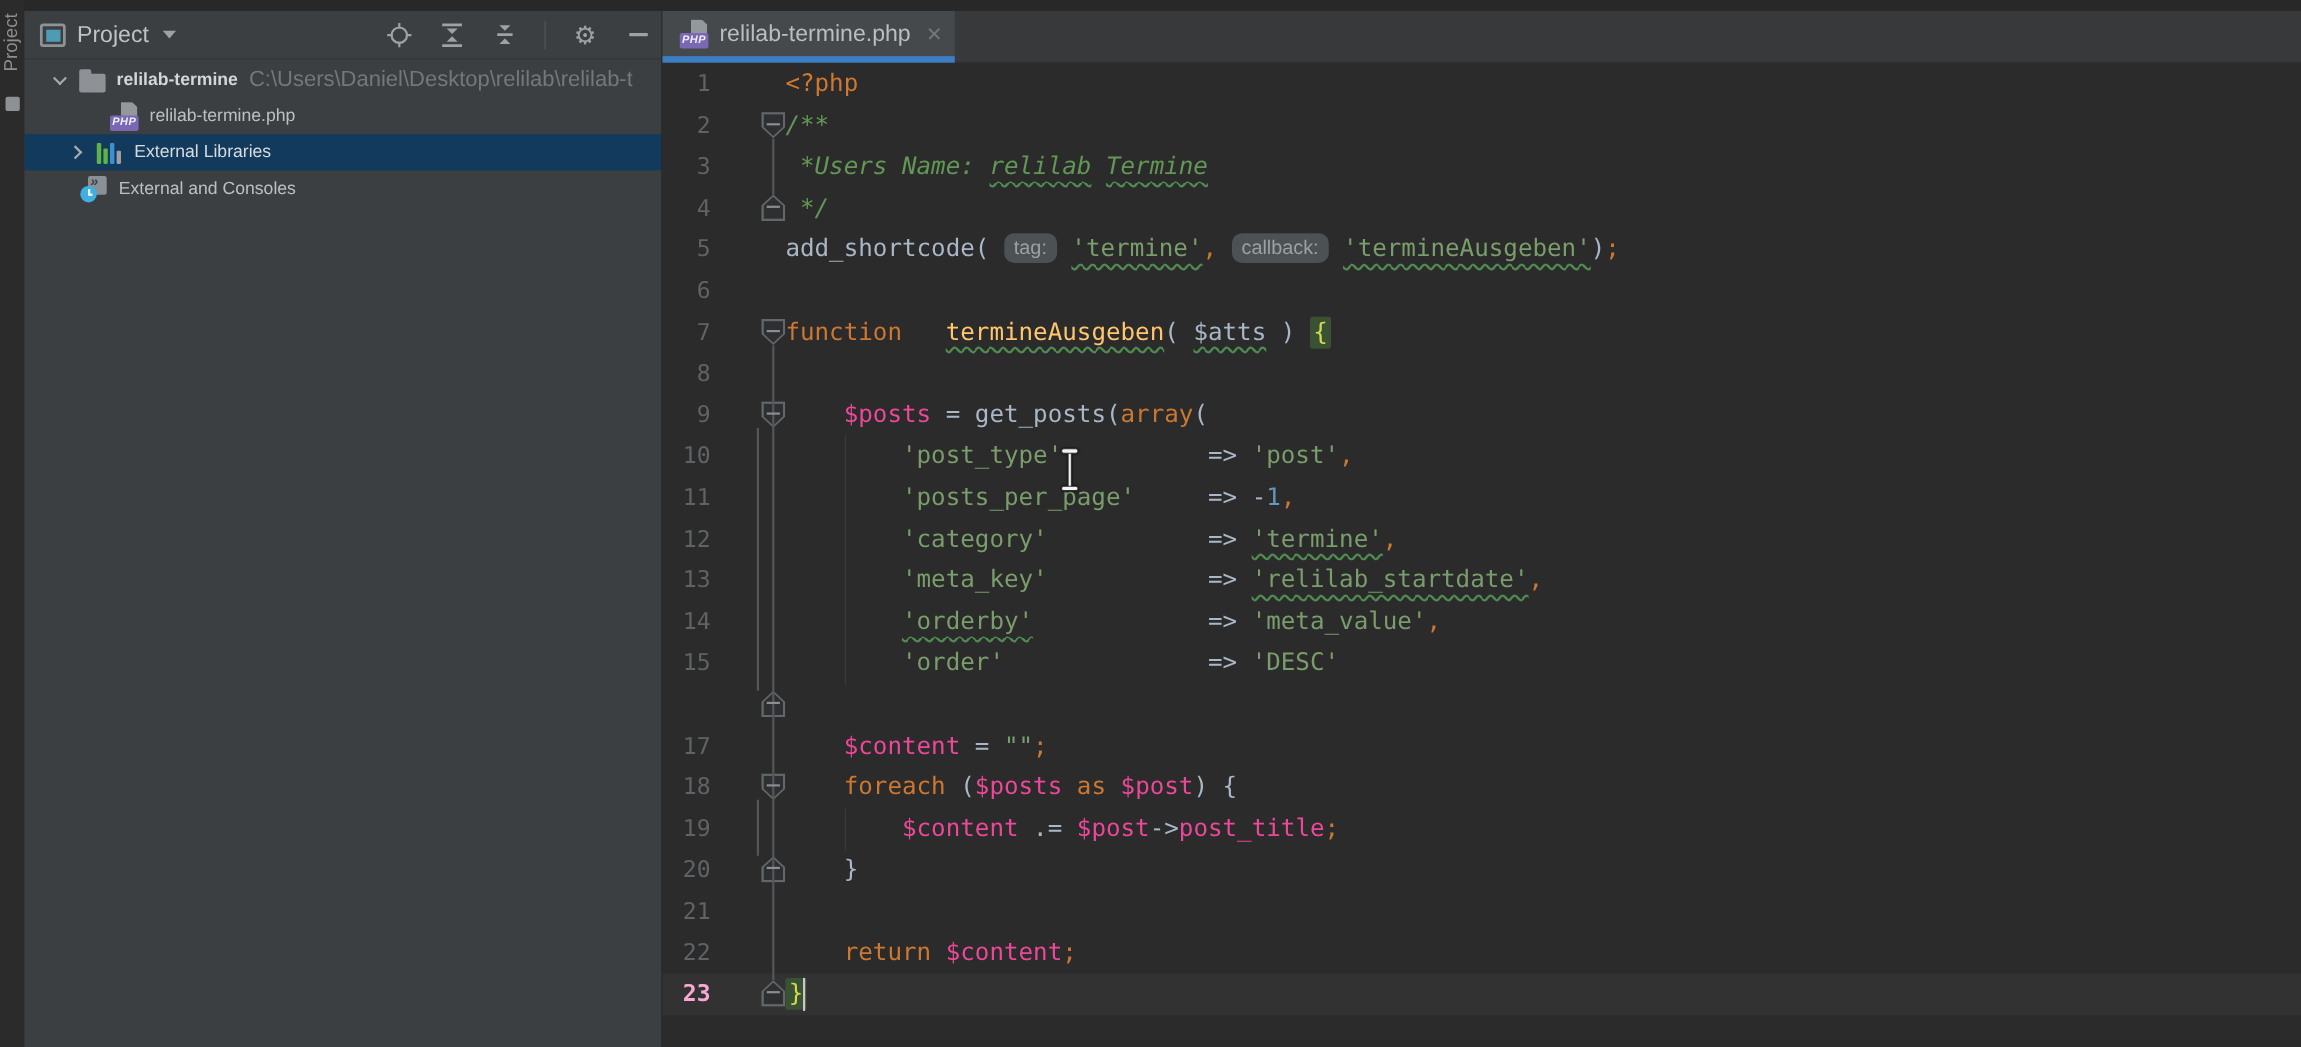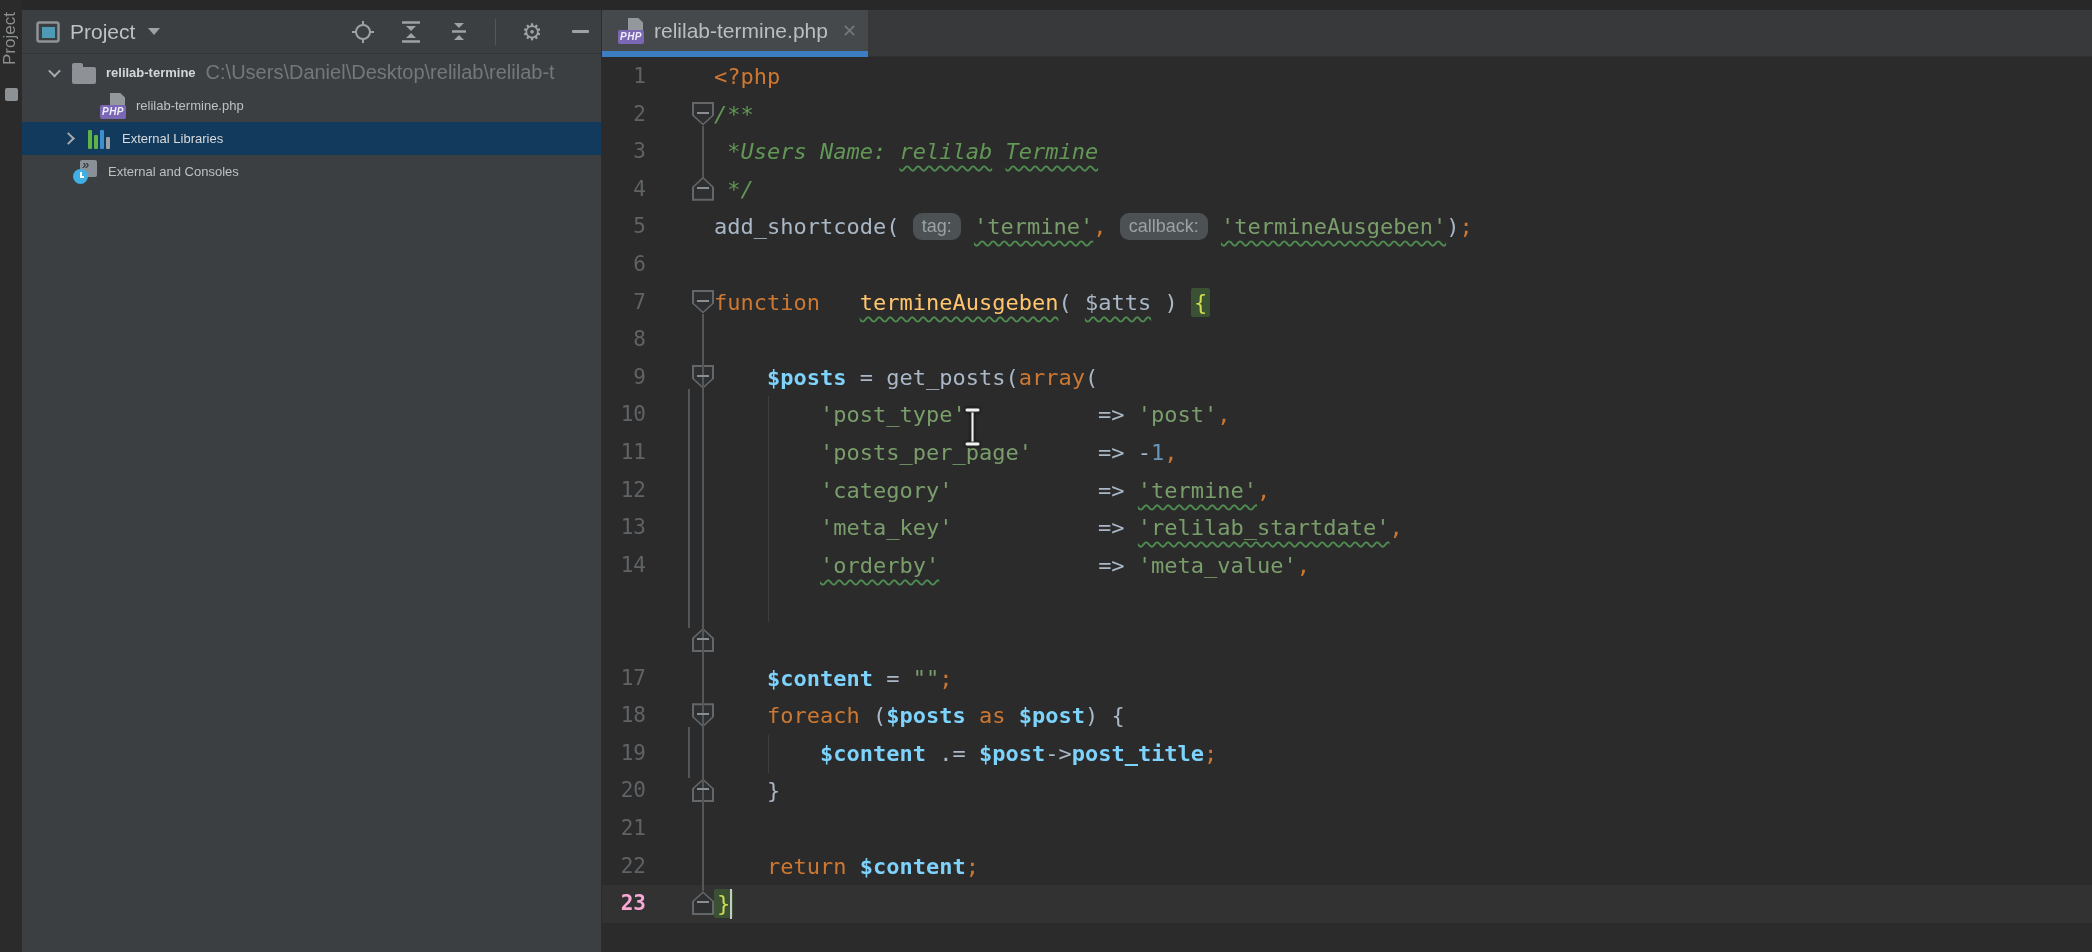--- a/index.html
+++ b/index.html
@@ -29,21 +29,21 @@
 
   #ptree { position:absolute; left:0; top:56px; right:0; }
   .tree-row { position:relative; height:33px; display:flex; align-items:center; padding-left:14px; }
   .tree-row.selected { background:#123A5C;padding-left:28px; }
   .chev-slot { width:36px; display:flex; justify-content:center; }
   .chev { width:9px; height:9px; border-right:2.5px solid #A6AAAD; border-bottom:2.5px solid #A6AAAD; }
   .chev.down { transform:rotate(45deg) translate(-1px,-1px); }
   .chev.right { transform:rotate(-45deg); }
   .indent { width:28px; }
   .tree-icon { width:26px; height:26px; position:relative; margin-right:10px; flex:none; }
-  .tree-name { font-size:13px; color:#BDC0C2; white-space:nowrap; }
+  .tree-name { font-size:16px; color:#BDC0C2; white-space:nowrap; }
   .tree-name.bold { font-weight:bold; color:#D4D6D8; }
   .tree-row.selected .tree-name { color:#D8DADC; }
   .tree-path { font-size:20px; color:#757779; margin-left:10px; white-space:nowrap; overflow:hidden; }
 
   
   .icon-folder { width:24px; height:17px; background:#8E9296; border-radius:2px; margin-top:6px; }
   .icon-folder::before { content:""; position:absolute; left:0; top:-4px; width:11px; height:5px;
       background:#8E9296; border-radius:2px 2px 0 0; }
   
   .icon-php .pg { position:absolute; right:1px; top:0; width:15px; height:13px; background:#93989D;
@@ -84,21 +84,21 @@
   .cline { position:absolute; left:0; right:0; height:37.6px; }
   .ln { position:absolute; left:0; width:44px; text-align:right;
         font:21px "DejaVu Sans Mono", monospace; line-height:37.6px; color:#606366; }
   .ln.cur { color:#f9a8d4;font-weight:bold; }
   .lc { display:block; margin-left:112px; white-space:pre;
         font:22px "DejaVu Sans Mono", monospace; line-height:37.6px; color:#A9B7C6; }
 
   .tk-d { color:#A9B7C6; }
   .tk-k { color:#CC7832; }
   .tk-s { color:#7A9E6B; }
-  .tk-v { color:#7dd3fc;font-weight:bold; }
+  .tk-v { color:#ec4899; }
   .tk-n { color:#6897BB; }
   .tk-c { color:#629755; font-style:italic; }
   .tk-y { color:#FFC66D; }
   .tk-g { color:#CE7832; }
   .tk-p { color:#CC7832; }
   .tk-b { color:#D0DC4E; background:#3A5134; padding:2px 3px; border-radius:2px; }
   .tk-t { text-decoration:underline; text-decoration-style:wavy; text-decoration-color:#4F8B51;
           text-decoration-thickness:2px; text-underline-offset:6px; }
   .tk-q { display:inline-block; background:#4C5153; color:#9CA1A5; border-radius:9px; padding:0 9px;
           font-family:"Liberation Sans",sans-serif; font-size:18px; line-height:27px; vertical-align:2px; }
@@ -275,20 +275,24 @@
           <span class="lc"><span class="tk-d">        </span><span class="tk-s">'category'</span><span class="tk-d">           =&gt; </span><span class="tk-s tk-t">'termine'</span><span class="tk-p">,</span></span>
         </div>
         <div class="cline" style="top: 452.2px;">
           <span class="ln">13</span>
           <span class="lc"><span class="tk-d">        </span><span class="tk-s">'meta_key'</span><span class="tk-d">           =&gt; </span><span class="tk-s tk-t">'relilab_startdate'</span><span class="tk-p">,</span></span>
         </div>
         <div class="cline" style="top: 489.8px;">
           <span class="ln">14</span>
           <span class="lc"><span class="tk-d">        </span><span class="tk-s tk-t">'orderby'</span><span class="tk-d">            =&gt; </span><span class="tk-s">'meta_value'</span><span class="tk-p">,</span></span>
         </div>
+        <div class="cline" style="top: 527.4px;">
+          <span class="ln">15</span>
+          <span class="lc"><span class="tk-d">        </span><span class="tk-s">'order'</span><span class="tk-d">              =&gt; </span><span class="tk-s">'DESC'</span></span>
+        </div>
         <div class="cline" style="top: 602.6px;">
           <span class="ln">17</span>
           <span class="lc"><span class="tk-d">    </span><span class="tk-v">$content</span><span class="tk-d"> = </span><span class="tk-s">""</span><span class="tk-p">;</span></span>
         </div>
         <div class="cline" style="top: 640.2px;">
           <span class="ln">18</span>
           <span class="lc"><span class="tk-d">    </span><span class="tk-k">foreach</span><span class="tk-d"> (</span><span class="tk-v">$posts</span><span class="tk-d"> </span><span class="tk-k">as</span><span class="tk-d"> </span><span class="tk-v">$post</span><span class="tk-d">) {</span></span>
         </div>
         <div class="cline" style="top: 677.8px;">
           <span class="ln">19</span>

